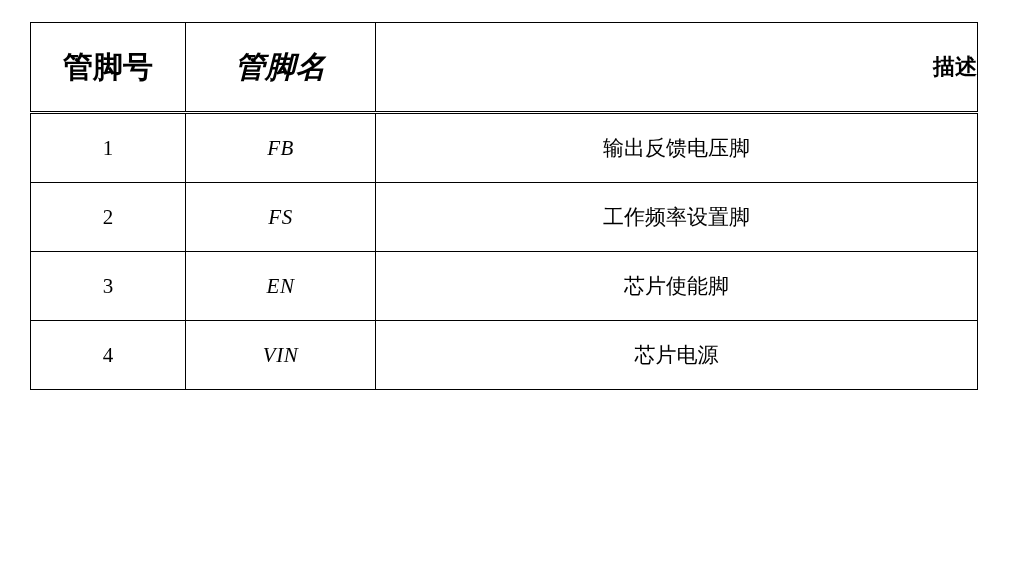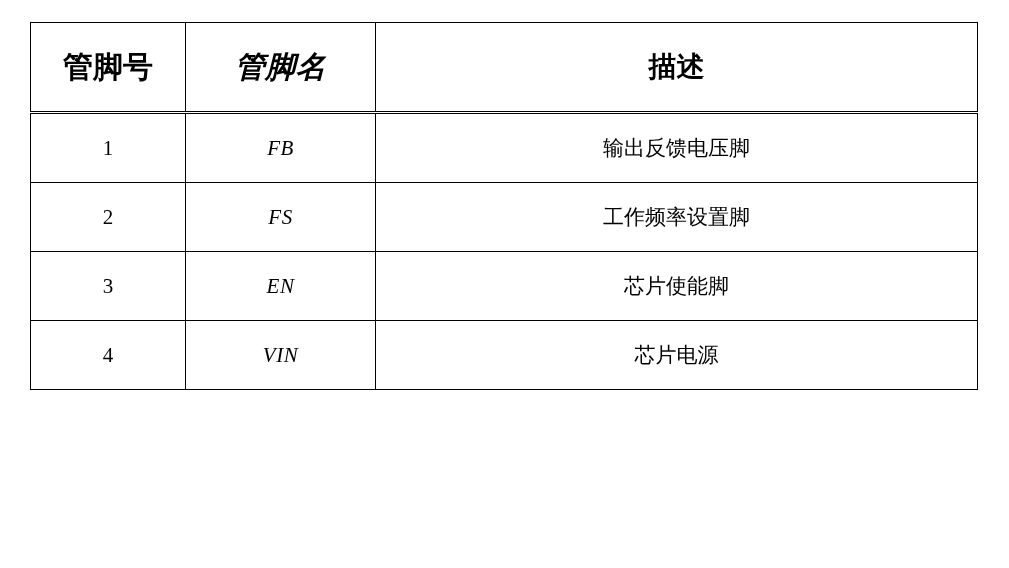--- a/index.html
+++ b/index.html
@@ -49,21 +49,22 @@
     font-family: "DejaVu Sans", "Liberation Sans", sans-serif;
     font-weight: bold;
     font-size: 30px;
     border-bottom: 3px double #000000;
   }
   tr.header-row td.col-num,
   tr.header-row td.col-name {
     font-size: 30px;
   }
   tr.header-row td.col-desc {
-    font-size: 28px;
+    font-size: 22px;
+    text-align: right;
   }
   
   td.col-name {
     border-right: 3px double #000000;
   }
 
   tr.data-row td {
     height: 68px;
     font-size: 21px;
   }

